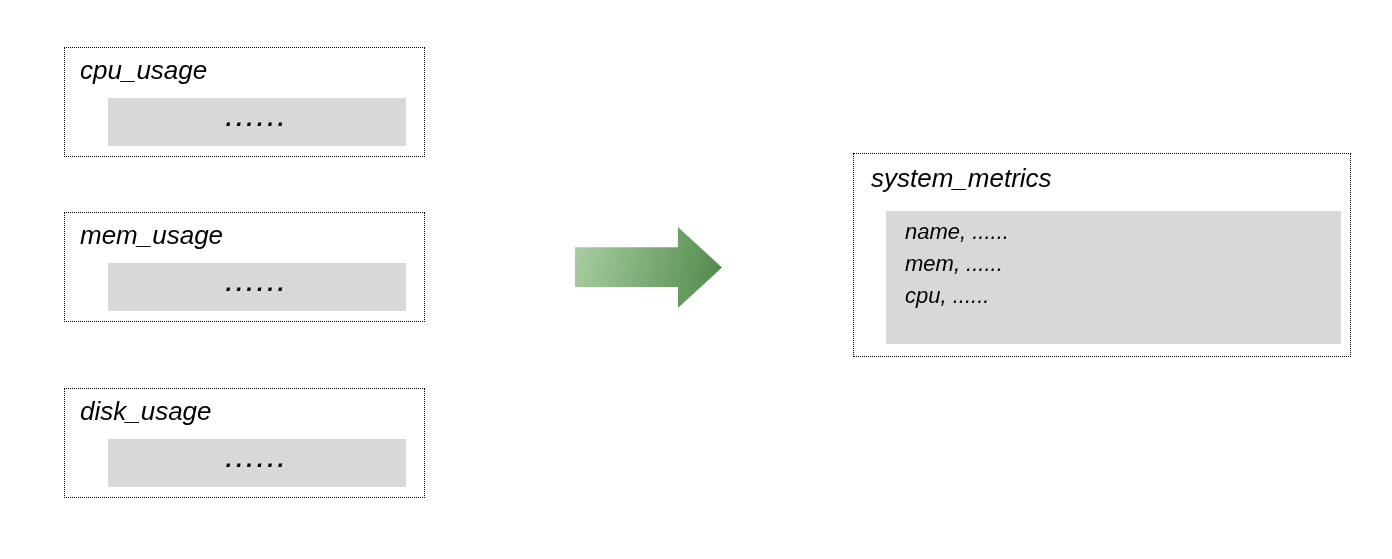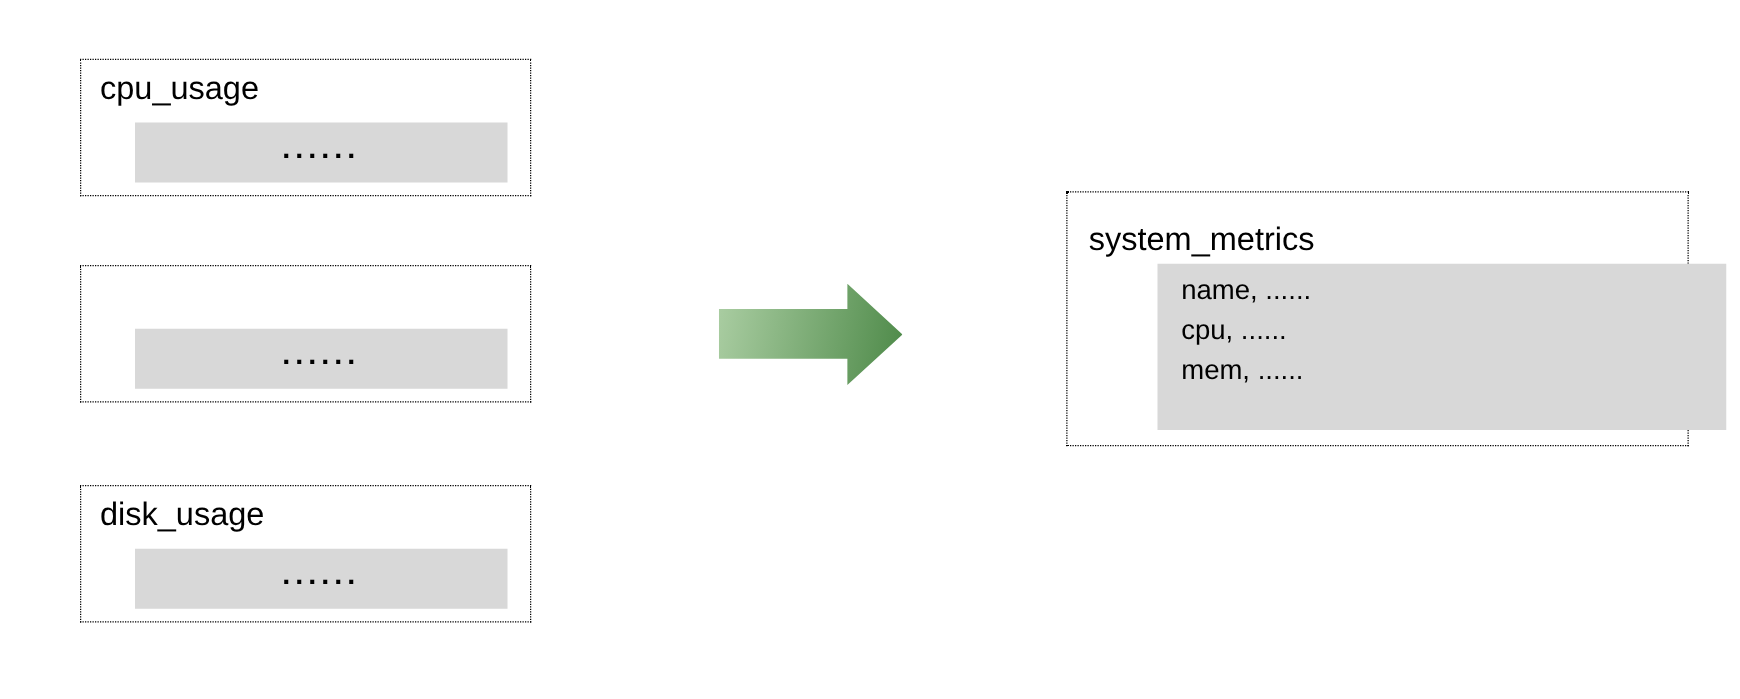--- a/index.html
+++ b/index.html
@@ -15,20 +15,21 @@
     background: var(--bg);
     font-family: "Liberation Sans", "DejaVu Sans", sans-serif;
     color: var(--text);
   }
   .canvas {
     position: relative;
     width: 1392px;
     height: 559px;
     background: var(--bg);
     overflow: hidden;
+    font-style: italic;
   }
 
   
   .src-box {
     position: absolute;
     left: 64px;
     width: 361px;
     height: 110px;
     border: 1.5px dotted var(--border-color);
     background: var(--bg);
@@ -79,66 +80,66 @@
   
   .target-box {
     position: absolute;
     left: 853px;
     top: 153px;
     width: 498px;
     height: 204px;
     border: 1.5px dotted var(--border-color);
     background: var(--bg);
   }
-  .target-box .box-title { left: 17px; top: 22px; }
+  .target-box .box-title { left: 17px; top: 9px; }
   .target-bar {
     position: absolute;
     left: 32px;
     top: 57px;
     width: 455px;
     height: 133px;
     background: var(--panel-fill);
     padding: 5px 0 13px 19px;
-    margin-left: 40px;
   }
   .target-row {
     font-size: 22px;
     line-height: 32px;
     white-space: nowrap;
   }
 </style>
 </head>
 <body>
 
 <div class="canvas">
 
   <div class="src-box b1">
     <div class="box-title">cpu_usage</div>
     <div class="src-bar">
       <span class="dots">......</span>
     </div>
   </div>
 
   <div class="src-box b2">
+    <div class="box-title">mem_usage</div>
     <div class="src-bar">
       <span class="dots">......</span>
     </div>
   </div>
 
   <div class="src-box b3">
     <div class="box-title">disk_usage</div>
     <div class="src-bar">
       <span class="dots">......</span>
     </div>
   </div>
 
   <div class="arrow"></div>
 
   <div class="target-box">
     <div class="box-title">system_metrics</div>
     <div class="target-bar">
       <div class="target-row">name, ......</div>
+      <div class="target-row">mem, ......</div>
       <div class="target-row">cpu, ......</div>
-      <div class="target-row">mem, ......</div>
     </div>
   </div>
 
 </div>
 
 </body></html>

